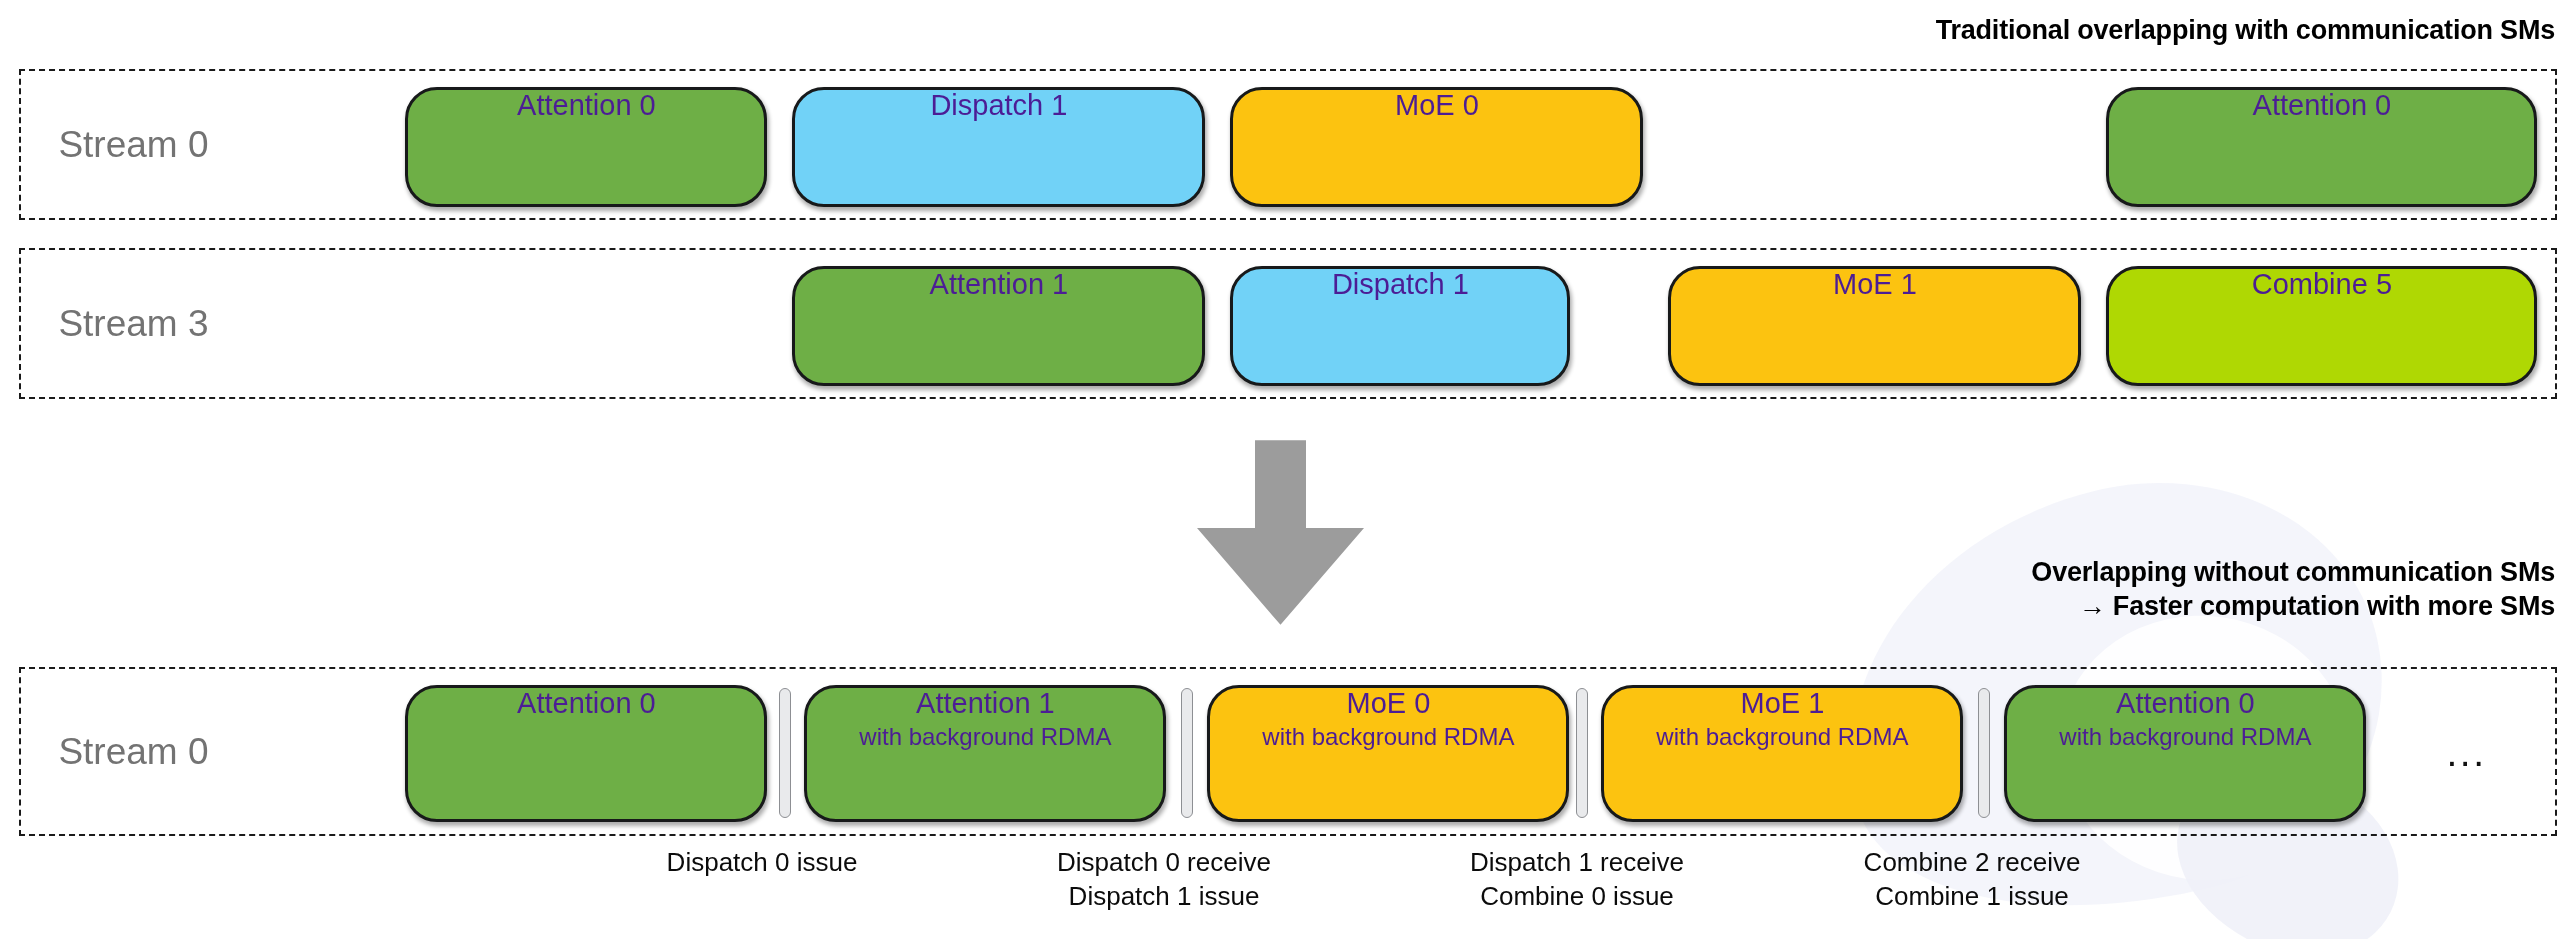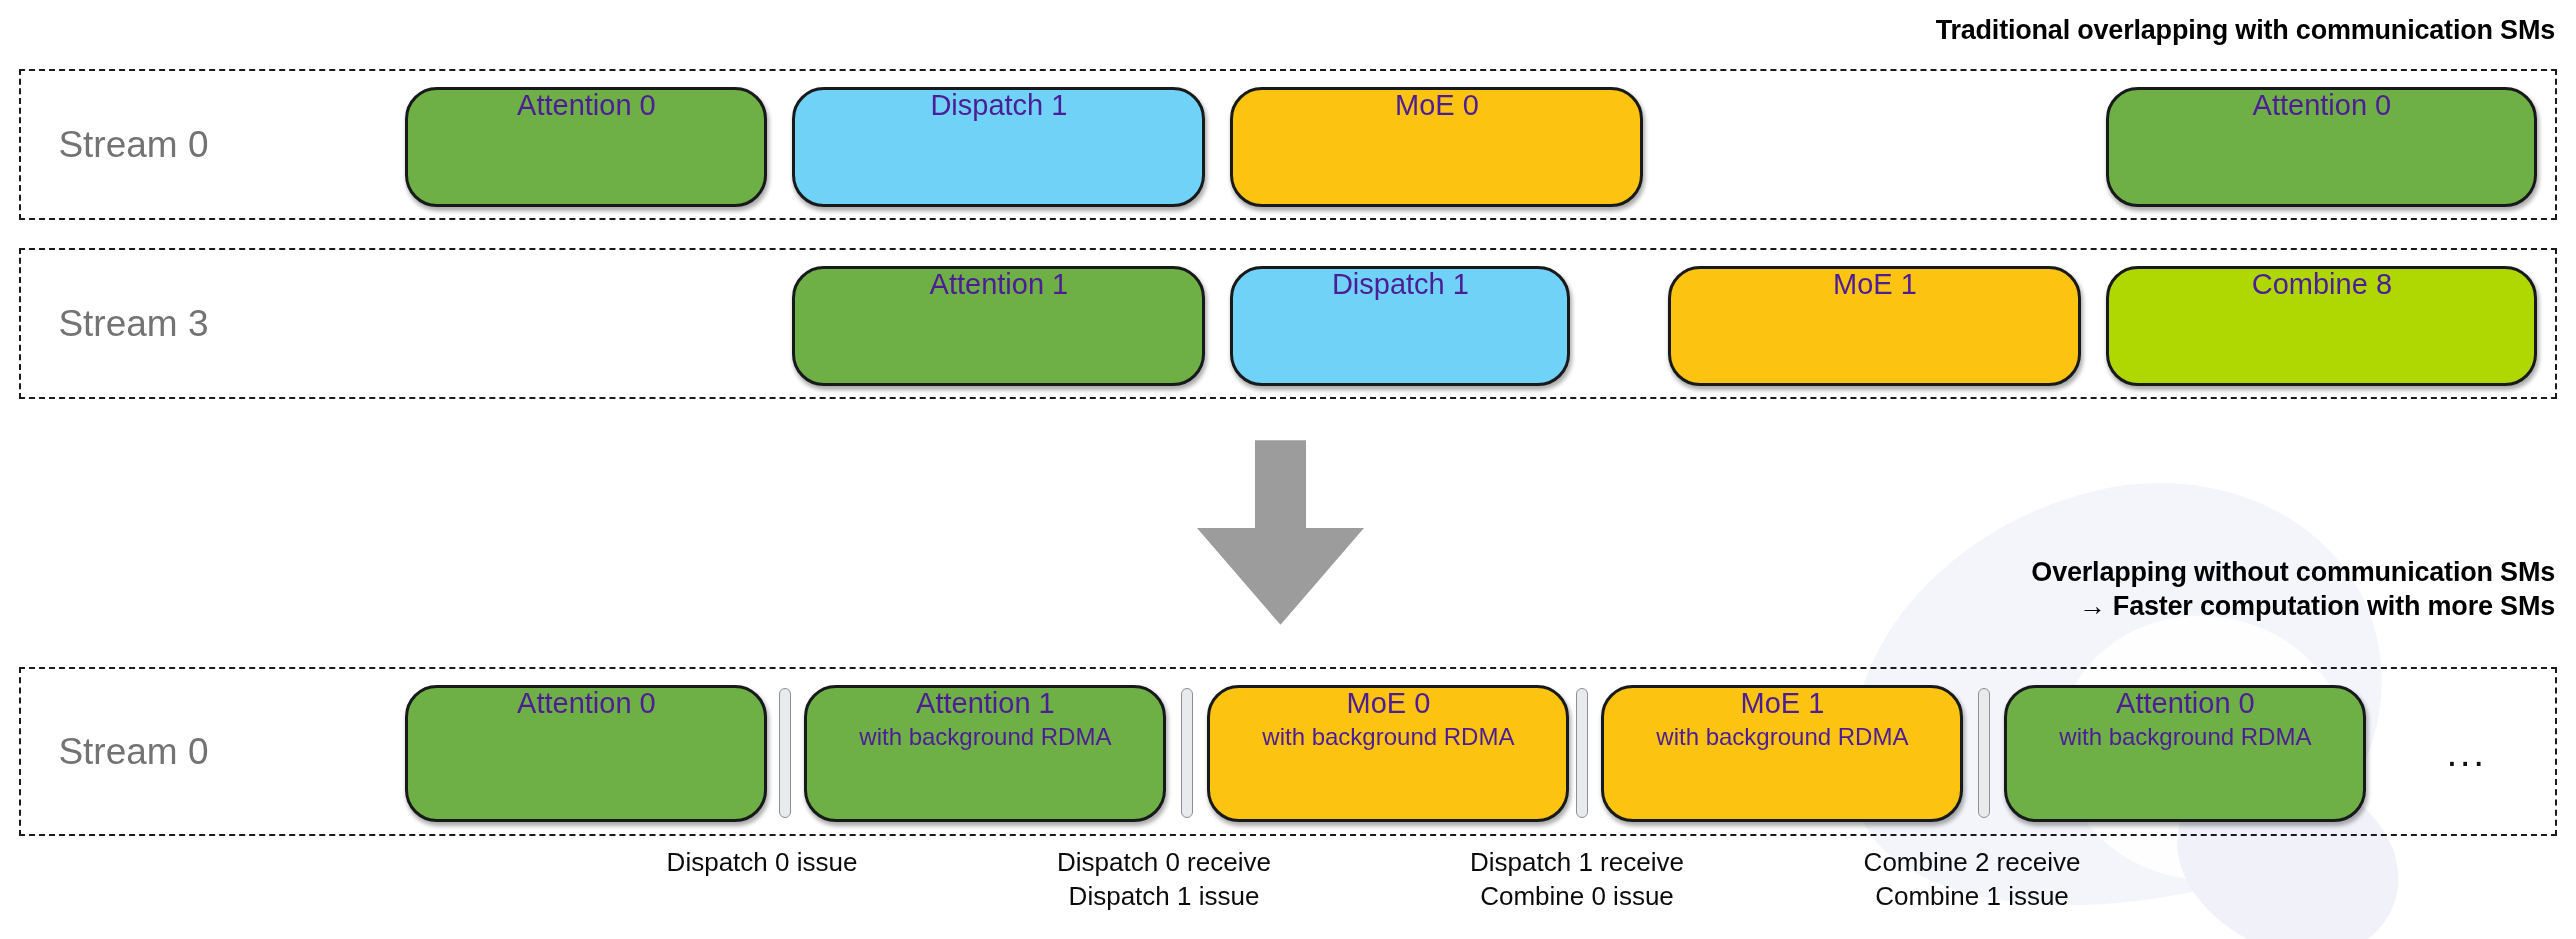--- a/index.html
+++ b/index.html
@@ -191,21 +191,21 @@
         <div class="block" style="left: 771px; width: 413px; top: 16px; height: 120px; background: rgb(110, 175, 70); border-color: rgb(23, 25, 26);">
           <div class="title">Attention 1</div>
         </div>
         <div class="block" style="left: 1209px; width: 340px; top: 16px; height: 120px; background: rgb(113, 210, 247); border-color: rgb(23, 25, 26);">
           <div class="title">Dispatch 1</div>
         </div>
         <div class="block" style="left: 1647px; width: 413px; top: 16px; height: 120px; background: rgb(252, 195, 16); border-color: rgb(23, 25, 26);">
           <div class="title">MoE 1</div>
         </div>
         <div class="block" style="left: 2085px; width: 431px; top: 16px; height: 120px; background: rgb(175, 216, 3); border-color: rgb(23, 25, 26);">
-          <div class="title">Combine 8</div>
+          <div class="title">Combine 5</div>
         </div>
       </div>
   </div>
 
   <svg id="transition-arrow" viewBox="0 0 190 210" xmlns="http://www.w3.org/2000/svg">
     <polygon points="66,0 124,0 124,100 190,100 95,210 0,100 66,100" fill="#9C9C9C"></polygon>
   </svg>
 
   <div class="lane" id="lane-2">
     <div class="lane-label">Stream 0</div>

